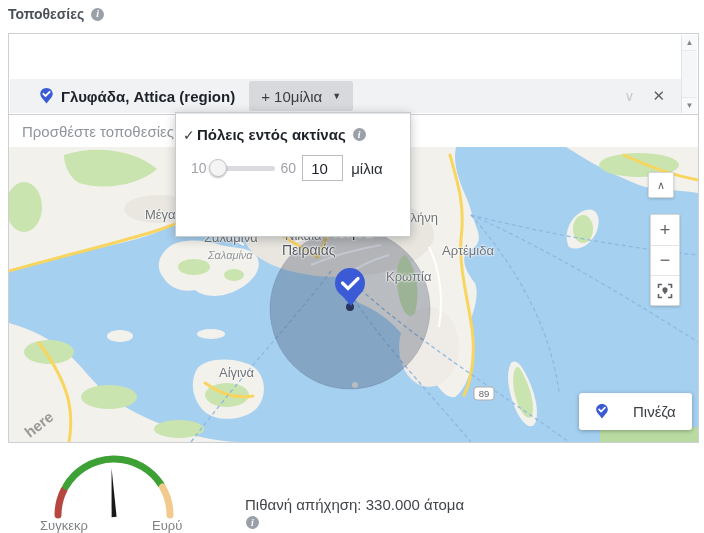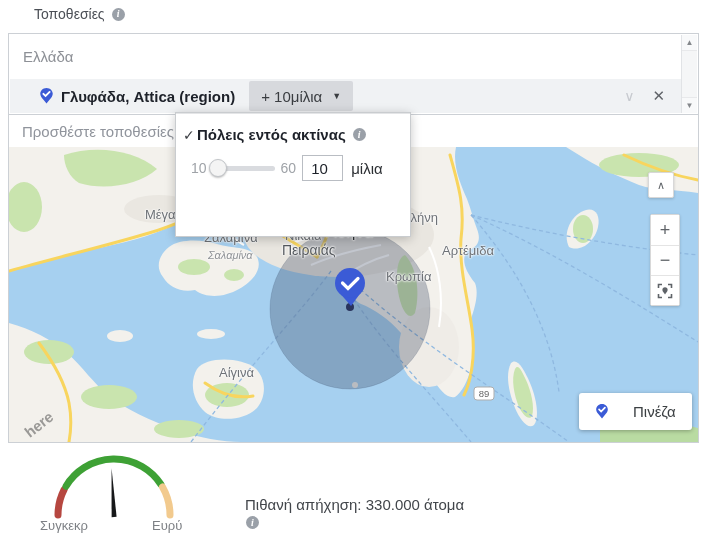--- a/index.html
+++ b/index.html
@@ -1,21 +1,21 @@
 <!DOCTYPE html>
 <html><head>
 <meta charset="utf-8">
 <style>
   * { margin:0; padding:0; box-sizing:border-box; }
   body { background:#fff; font-family:"Liberation Sans","DejaVu Sans",sans-serif; }
   .page { position:relative; width:704px; height:533px; background:#fff; overflow:hidden; }
 
   
   .hdr { position:absolute; left:8px; top:6px; display:flex; align-items:center; gap:7px; }
-  .hdr-title { font-size:14px; font-weight:normal; color:#4b4f56;margin-left:26px; }
+  .hdr-title { font-size:14px; font-weight:bold; color:#4b4f56; }
   .info-ic { display:inline-flex; align-items:center; justify-content:center;
     width:13px; height:13px; border-radius:50%; background:#9aa0a8; color:#fff;
     font-family:"Liberation Serif",serif; font-style:italic; font-weight:bold; font-size:10px; line-height:1; }
 
   
   .list-box { position:absolute; left:8px; top:33px; width:691px; height:82px;
     border:1px solid #ccd0d5; background:#fff; }
   .country-row { position:absolute; left:1px; top:1px; right:17px; height:46px;
     padding:13px 0 0 13px; font-size:15px; color:#8d9096; }
   .sel-row { position:absolute; left:1px; right:17px; bottom:1px; height:34px;
@@ -100,21 +100,20 @@
 <body>
 
 <div class="page">
 
   <div class="hdr">
     <span class="hdr-title">Τοποθεσίες</span>
     <span class="info-ic">i</span>
   </div>
 
   <div class="list-box">
-    <div class="country-row">Ελλάδα</div>
     <div class="sel-row">
       <svg class="pin-ic" width="15" height="18" viewBox="0 0 24 28">
         <path d="M12 1 C6 1 2 5.5 2 10.5 C2 14 4.5 17 7.5 20.5 L12 26 L16.5 20.5 C19.5 17 22 14 22 10.5 C22 5.5 18 1 12 1 Z" fill="#3b5bd6"></path>
         <path d="M7 10.5 l3.5 3.5 l6.5 -6.5" stroke="#fff" stroke-width="3" fill="none" stroke-linecap="round"></path>
       </svg>
       <span class="sel-name">Γλυφάδα, Attica (region)</span>
       <button class="radius-btn">
         <span>+ 10μίλια</span>
         <span class="radius-caret">▼</span>
       </button>

